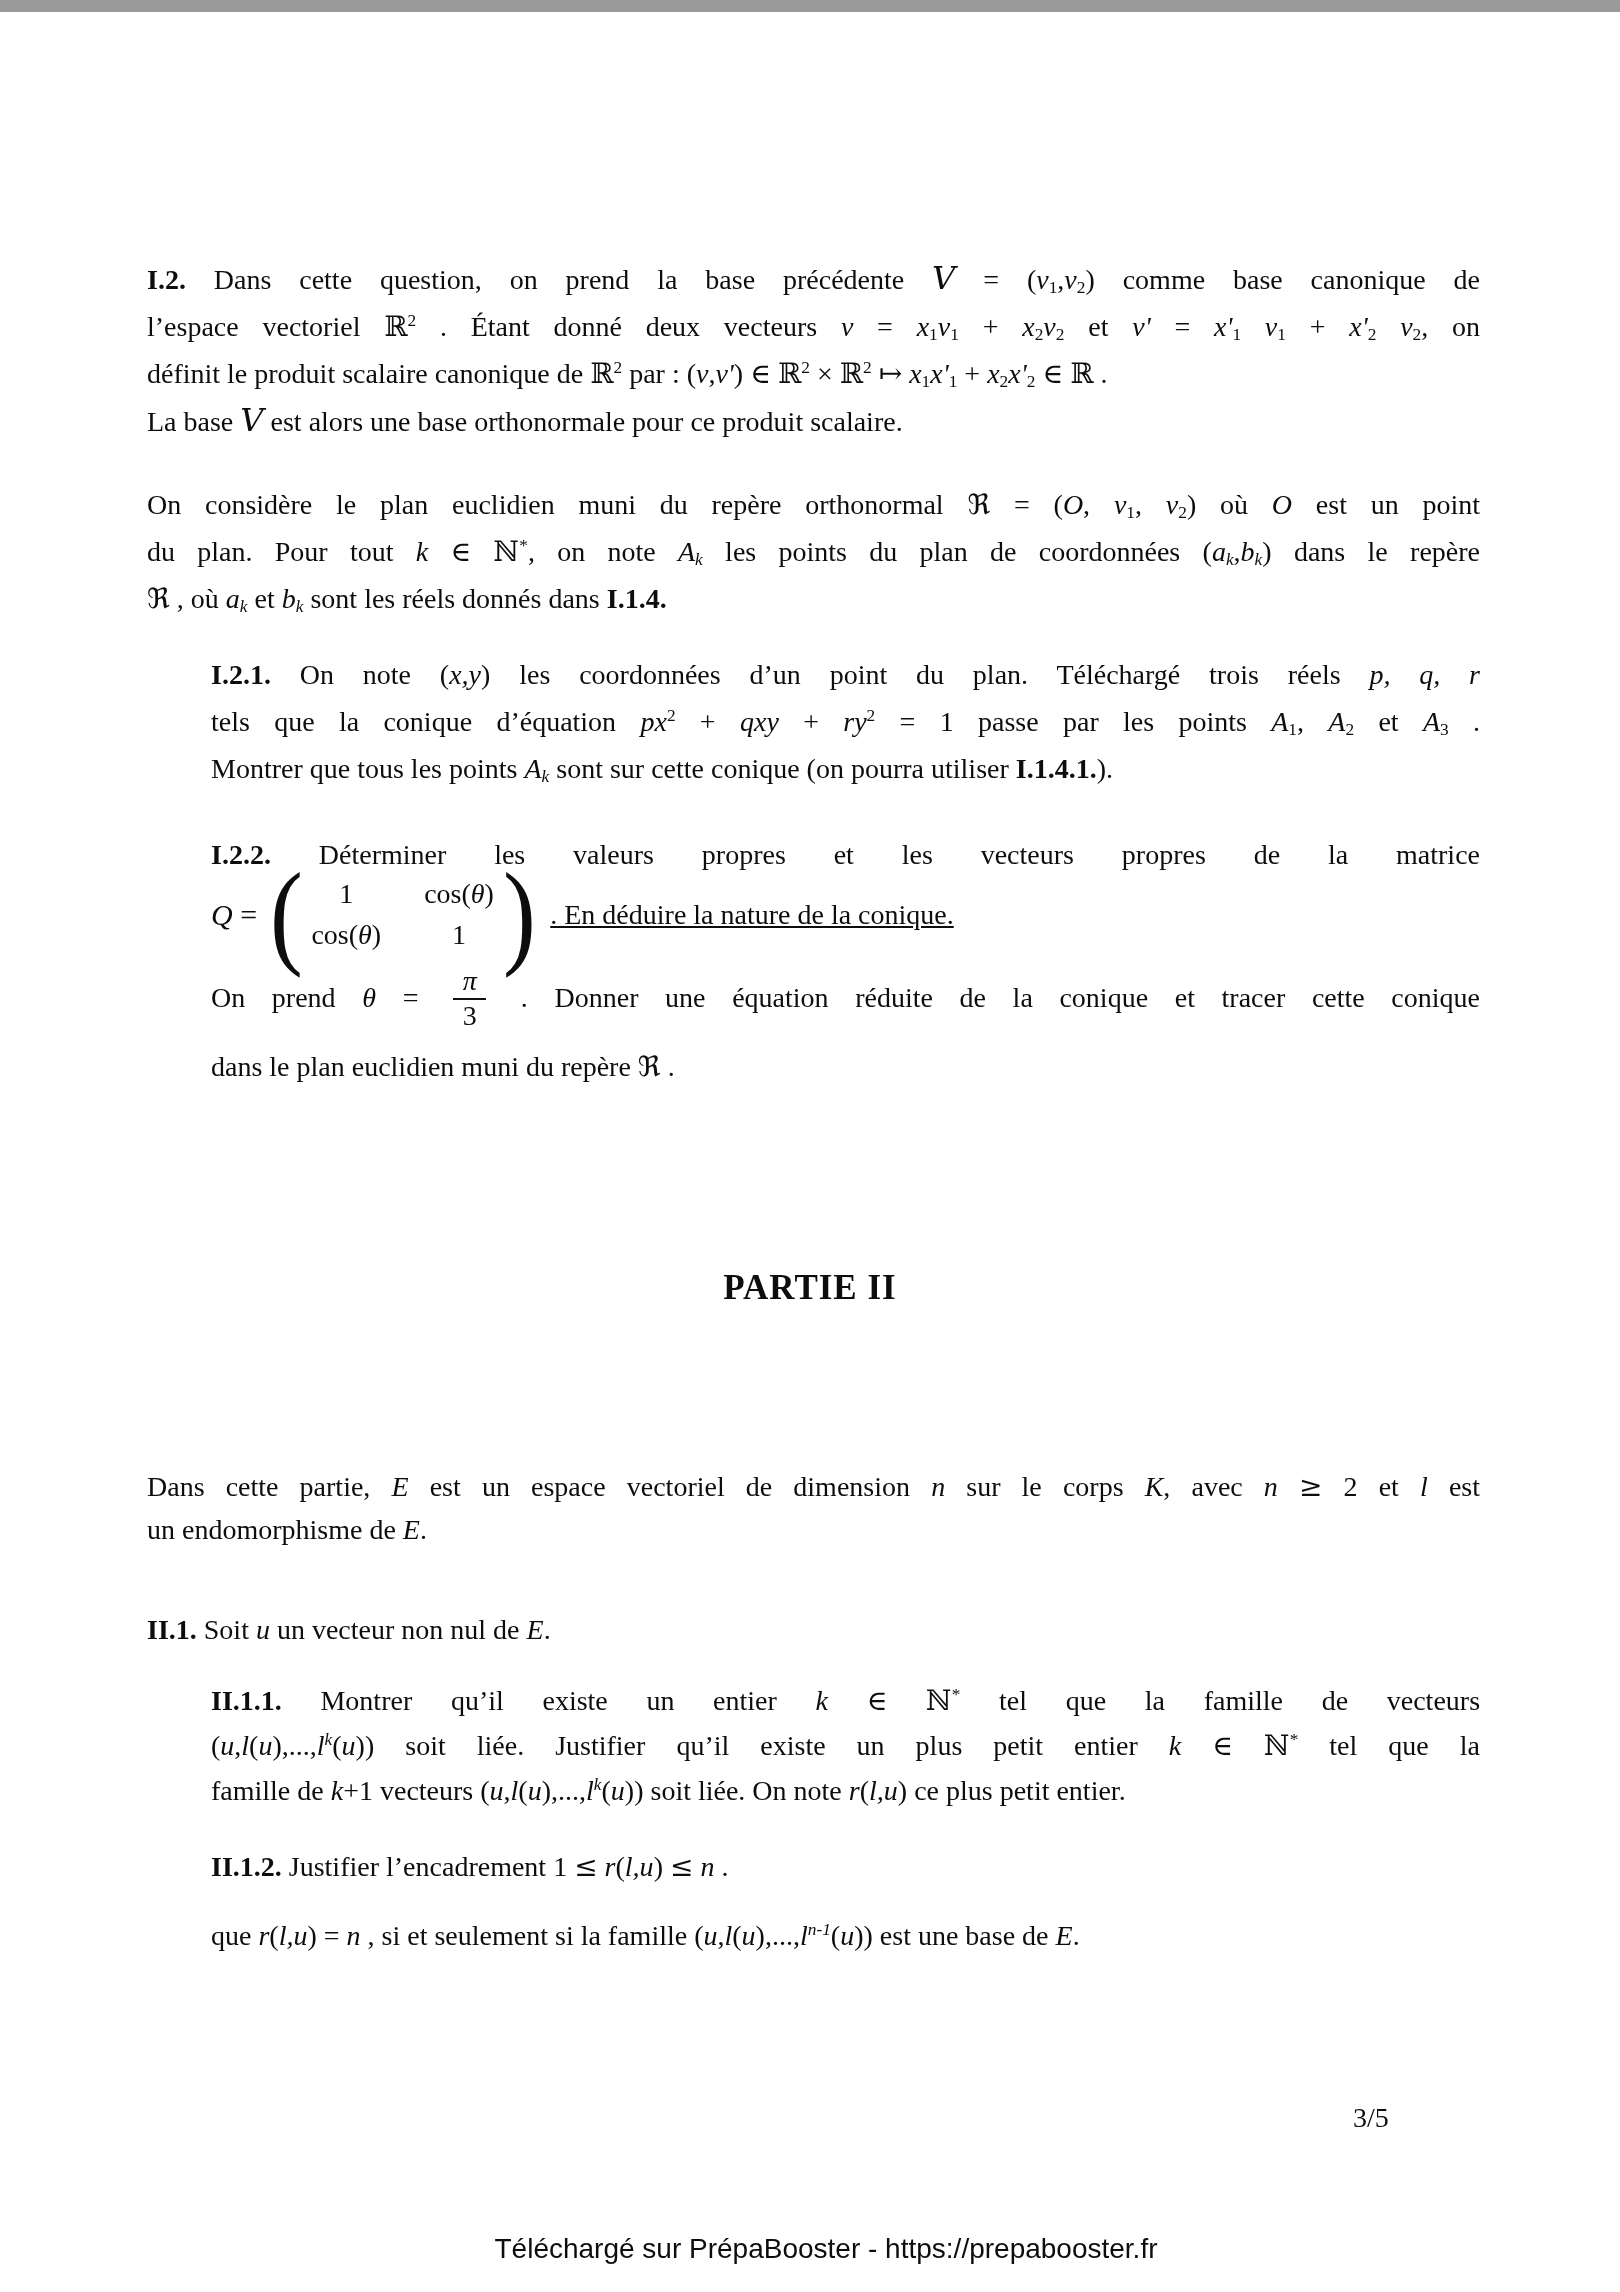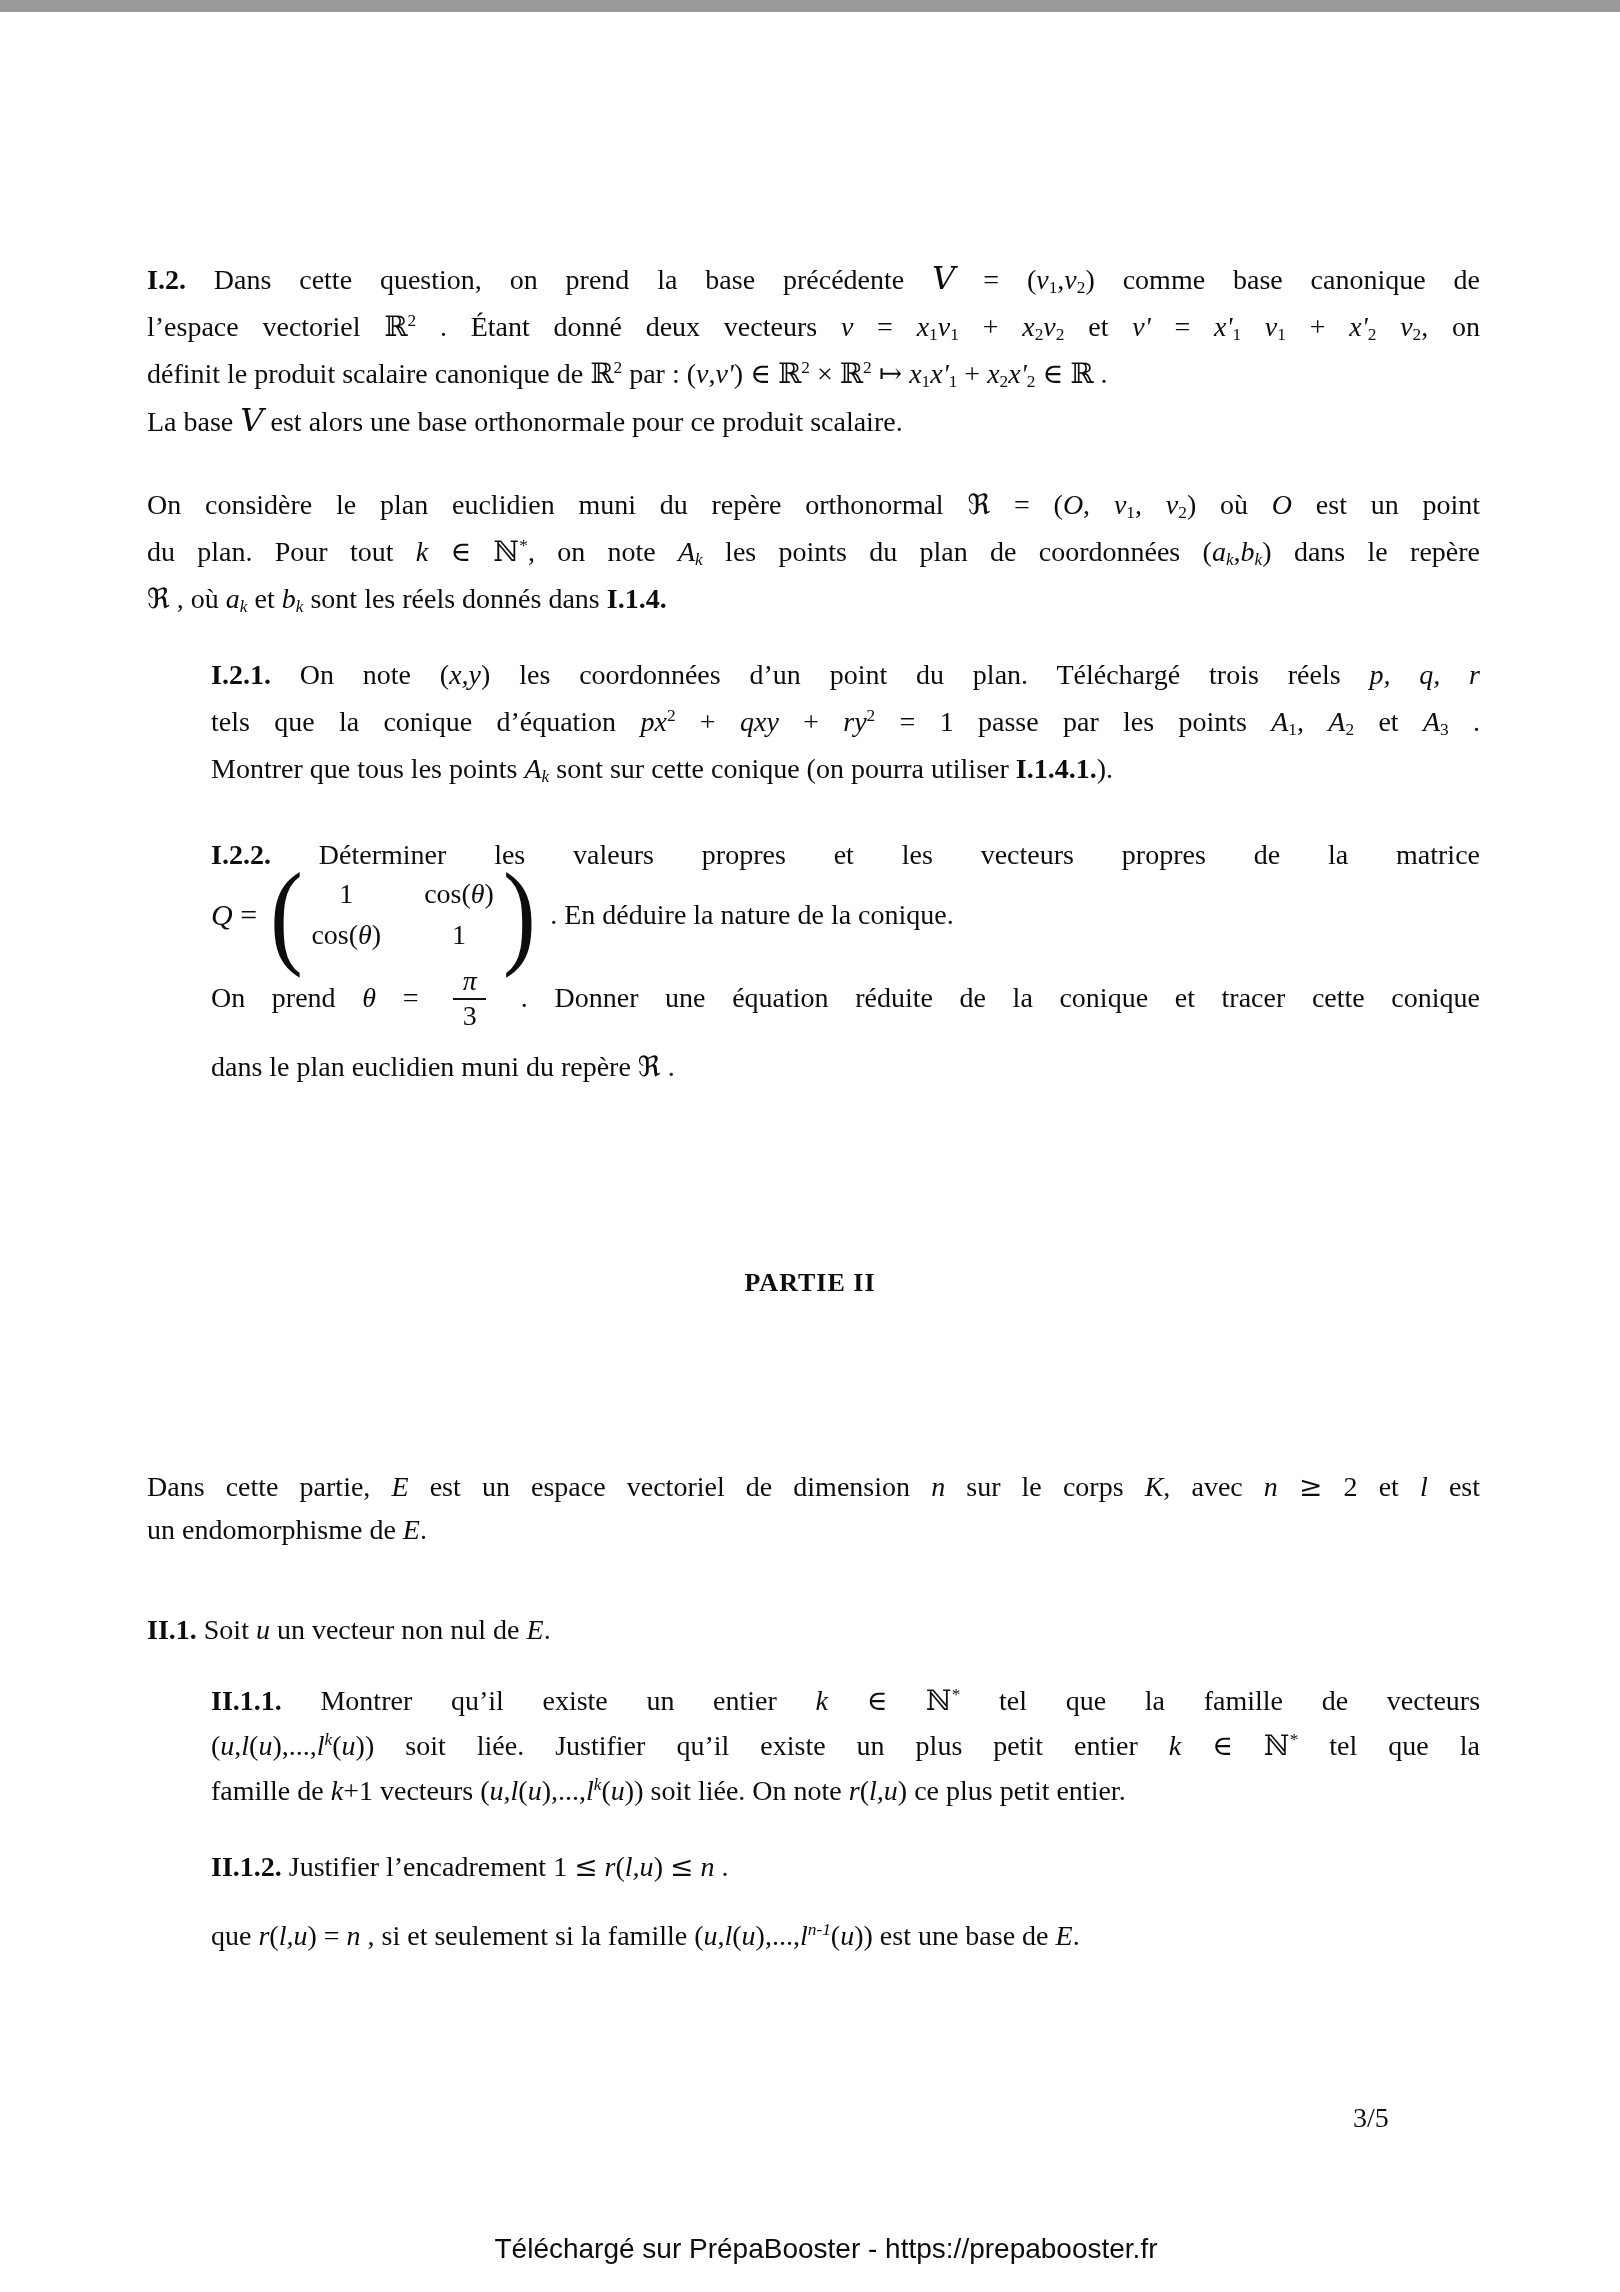--- a/index.html
+++ b/index.html
@@ -12,29 +12,29 @@
   .line{text-align:justify;white-space:normal;}
   .line.just{text-align-last:justify;}
   sub,sup{line-height:0;font-size:0.62em;}
   sup{vertical-align:0.55em;}
   sub{vertical-align:-0.22em;}
   .it{font-style:italic;}
   .bf{font-weight:bold;}
   .dj{font-family:"DejaVu Serif","DejaVu Sans",sans-serif;}
   .scv{font-style:italic;font-size:1.15em;font-family:"DejaVu Serif",serif;}
   .heading{position:absolute;left:0;width:1620px;text-align:center;font-weight:bold;
-           font-size:26px;letter-spacing:1px;margin:0;}
+           font-size:35px;letter-spacing:1px;margin:0;}
   
   .mline{position:absolute;left:211px;width:1269px;display:flex;align-items:center;}
   .mq{font-size:30px;margin-right:9.8px;white-space:nowrap;}
   .paren{font-size:116px;line-height:0.82;font-weight:400;transform:scaleX(0.85);
          font-family:"Liberation Serif",serif;}
   .mgrid{display:grid;grid-template-columns:auto auto;column-gap:43px;row-gap:9.8px;
          text-align:center;padding:0 5.9px;}
-  .mafter{margin-left:11.8px;}
+  .mafter{margin-left:11.8px;text-decoration:underline;}
   
   .fracline{line-height:86px;}
   .frac{display:inline-flex;flex-direction:column;align-items:center;vertical-align:middle;
         line-height:1.15;margin:0 7.8px;position:relative;top:-2px;}
   .frac .fn{font-style:italic;padding:0 3.9px;}
   .frac .fd{border-top:2px solid #111;padding:0 9.8px;}
   .pagenum{position:absolute;left:1353px;top:2086px;line-height:39px;}
   .footer{position:absolute;left:16px;top:2217px;width:1620px;text-align:center;
           font-family:Liberation Sans, sans-serif;font-size:28px;line-height:39px;}
 </style>

